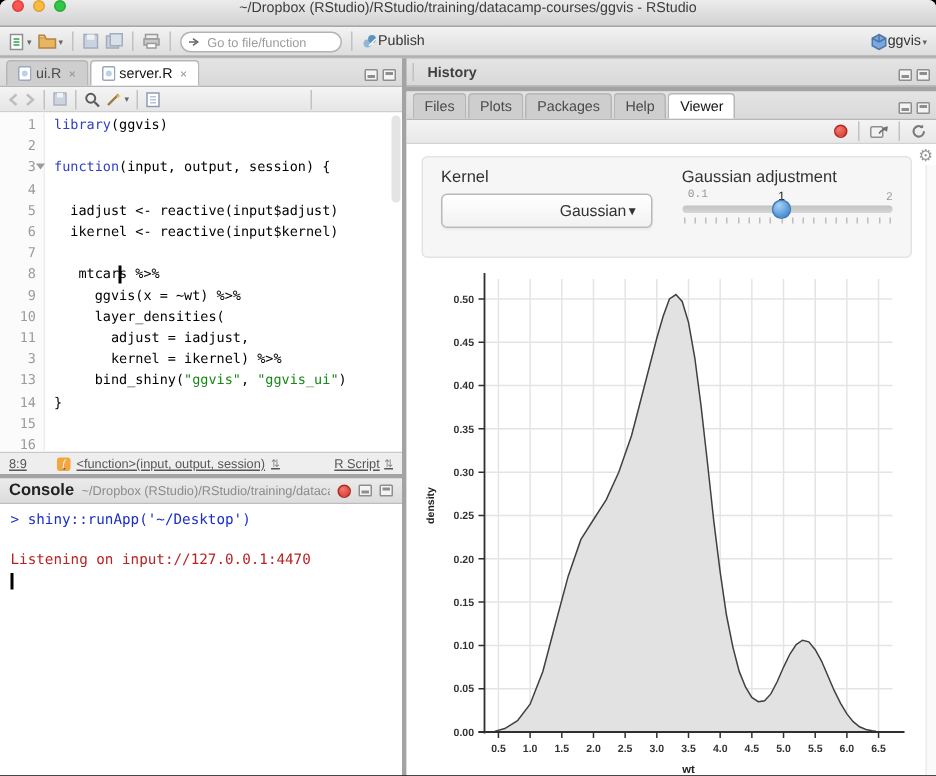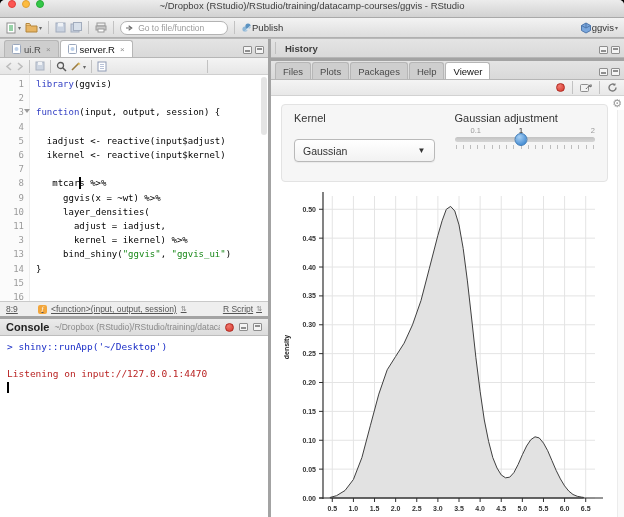--- a/index.html
+++ b/index.html
@@ -96,27 +96,27 @@
   .viewer-toolbar{height:16px;background:linear-gradient(#f4f4f4,#e8e8e8);border-bottom:1px solid #d2d2d2;
     display:flex;align-items:center;justify-content:flex-end;gap:5px;padding:0 6px;flex-shrink:0;}
   .viewer-content{flex:1;background:#fff;position:relative;overflow:hidden;}
   .gear{position:absolute;top:1px;right:2px;color:#9a9a9a;font-size:11px;}
   .v-scroll{position:absolute;right:0;top:14px;bottom:0;width:7px;background:#fafafa;border-left:1px solid #ececec;}
 
   .controls{margin:8px 16px 0 10px;background:#f6f6f6;border:1px solid #e3e3e3;border-radius:4px;
     padding:7px 12px 19px;display:flex;gap:20px;}
   .ctl-col{flex:1;min-width:0;}
   .ctl-label{font-size:11px;color:#333;}
-  .select-box{margin-top:15px;height:23px;background:linear-gradient(#ffffff,#f2f2f2);border:1px solid #b9b9b9;
-    border-radius:4px;display:flex;align-items:center;justify-content:space-between;padding:0 8px;
+  .select-box{margin-top:5px;height:23px;background:linear-gradient(#ffffff,#f2f2f2);border:1px solid #b9b9b9;
+    border-radius:4px;display:flex;align-items:center;justify-content:flex-end;padding:0 8px;
     font-size:10.5px;color:#333;box-shadow:0 1px 1px rgba(0,0,0,.05);}
   .select-caret{font-size:8px;color:#333;}
   .slider{margin-top:2px;position:relative;}
   .slider-labels{position:relative;height:11px;font-size:7.5px;color:#999;}
-  .sl-min{position:absolute;left:16px;}
+  .sl-min{position:absolute;left:4px;font-family:Liberation Mono, monospace;}
   .sl-mid{position:absolute;left:47.4%;transform:translateX(-50%);color:#222;font-size:8px;}
   .sl-max{position:absolute;right:0;}
   .slider-track{height:5px;background:linear-gradient(#c3c3c3,#d6d6d6);border-radius:3px;position:relative;}
   .slider-handle{position:absolute;top:-4.5px;left:47.4%;transform:translateX(-50%);width:13px;height:13px;
     border-radius:50%;background:radial-gradient(circle at 35% 28%,#a9d1f5,#4f93d6 70%);border:1px solid #3f7cb8;}
   .slider-ticks{display:flex;justify-content:space-between;margin-top:3px;padding:0 1px;}
   .slider-ticks span{width:1px;height:4px;background:#bdbdbd;}
 
   .plot-wrap{margin:4px 0 0 6px;}
   svg text{font-family:"Liberation Sans",sans-serif;}

